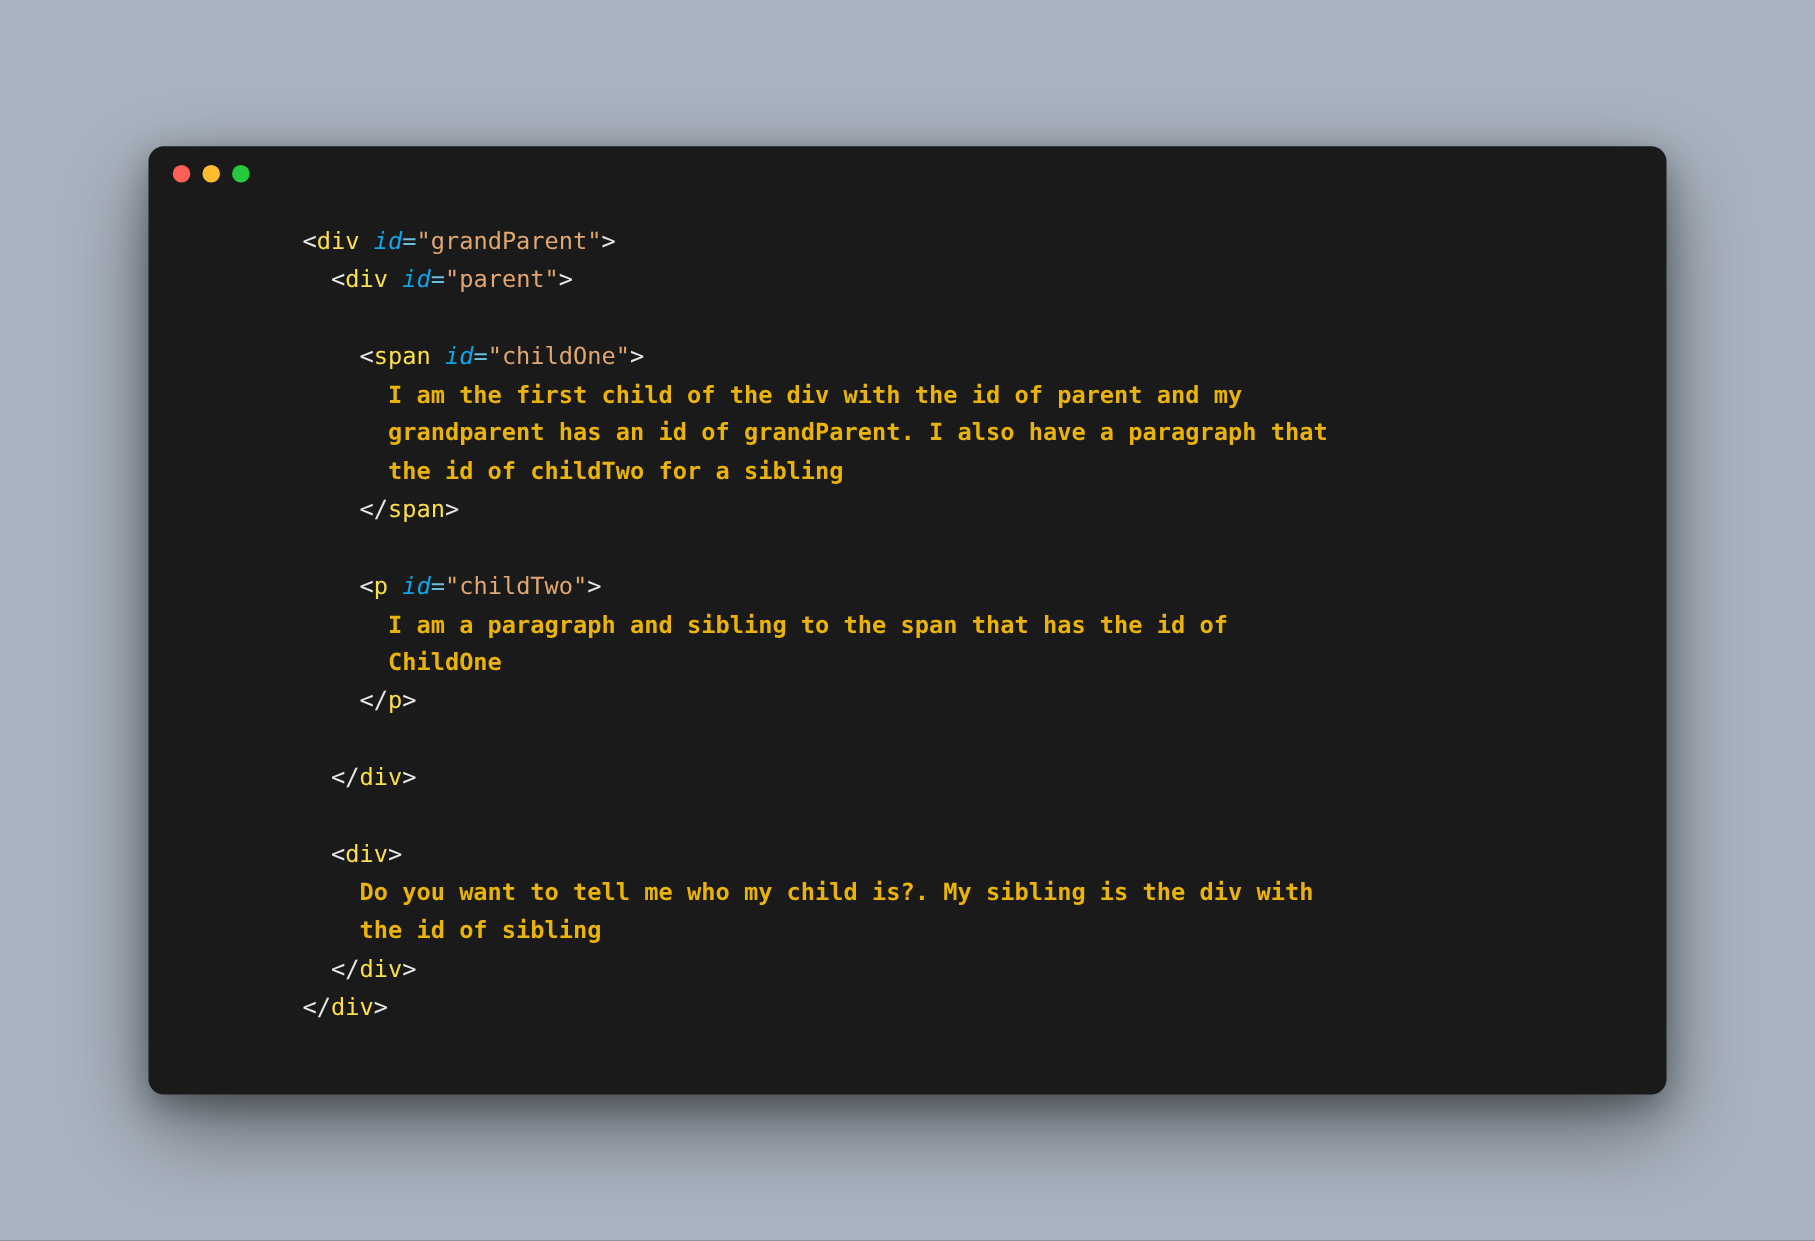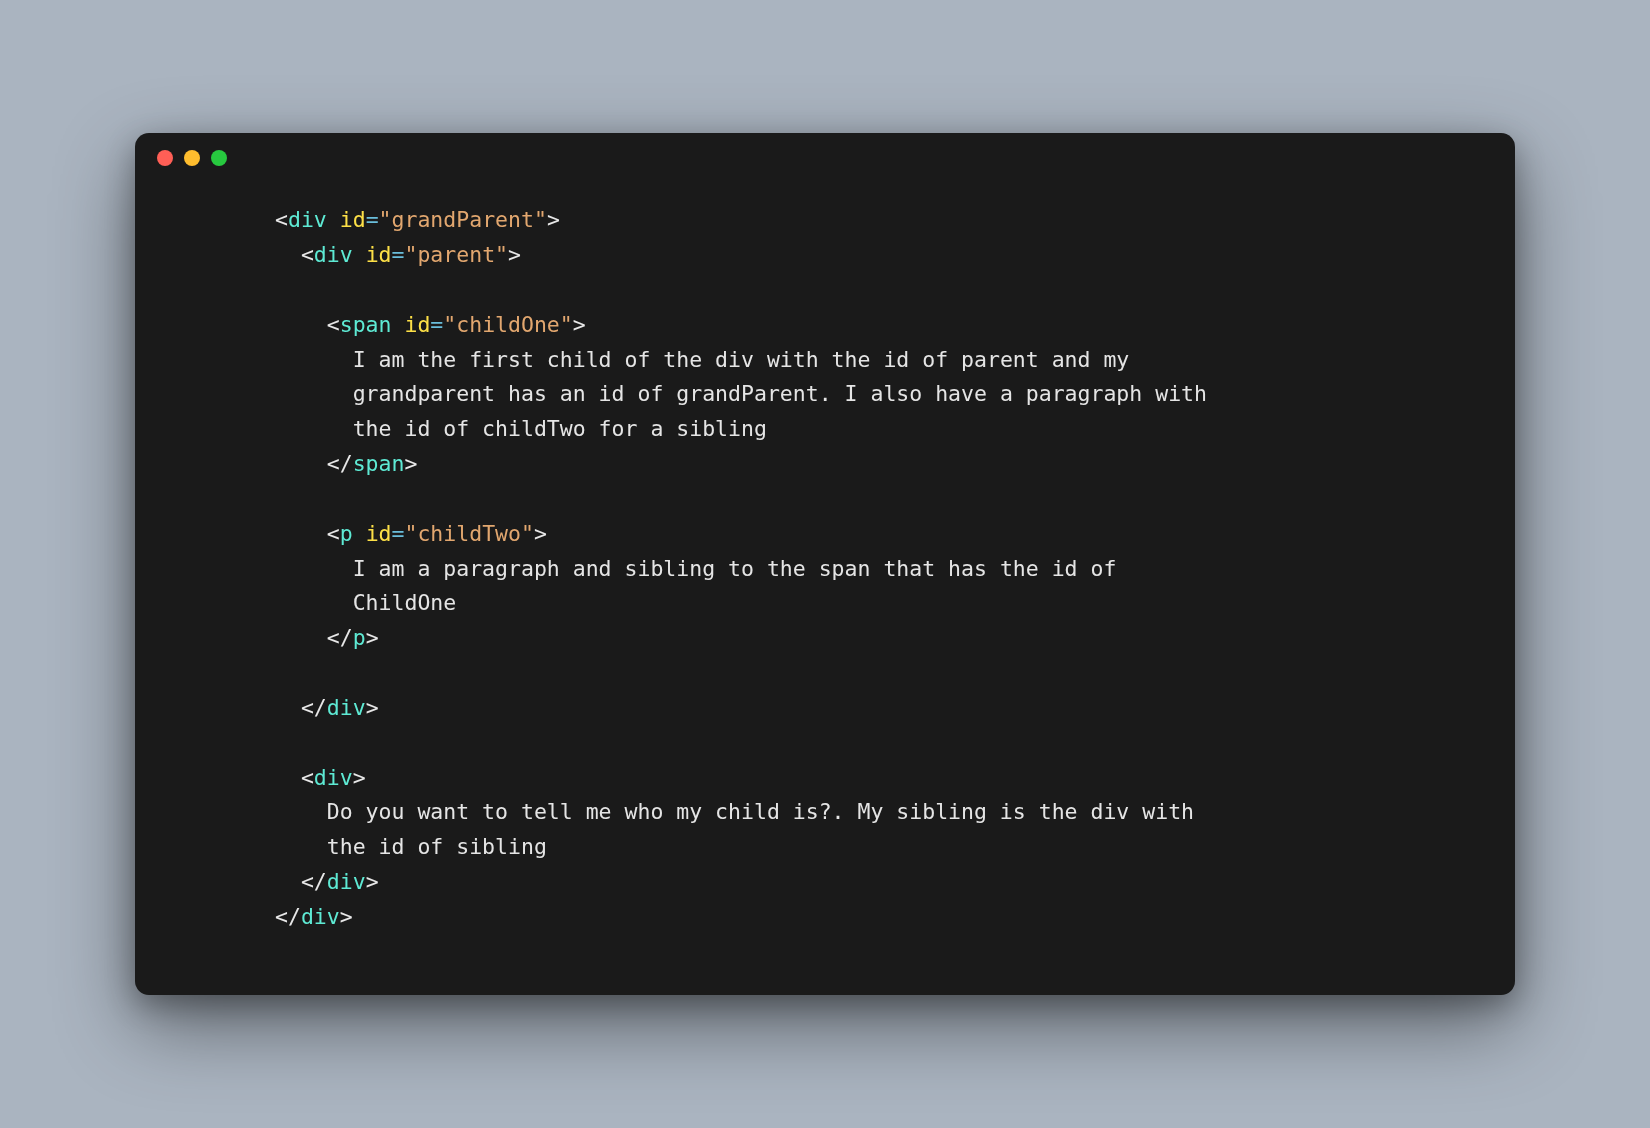--- a/index.html
+++ b/index.html
@@ -39,41 +39,41 @@
     .yellow { background: #ffbd2e; }
     .green { background: #27c93f; }
     .code-area {
       padding: 20px 40px 60px 140px;
       font-size: 21.5px;
       line-height: 1.62;
       color: #e8e8e8;
       white-space: pre;
     }
     .bracket { color: #e8e8e8; }
-    .tag { color: #5eead4; text-align: right; }
-    .attr { color: #fde047; }
+    .tag { color: #fde047; text-align: right; }
+    .attr { color: #0ea5e9; font-style: italic; }
     .eq { color: #6abedb; }
     .str { color: #e2a76f; }
-    .text { color: #e5e5e5; }
+    .text { color: #eab308; font-weight: bold; }
   </style>
 </head>
 <body>
 
 <div class="window">
   <div class="titlebar">
     <div class="traffic-light red"></div>
     <div class="traffic-light yellow"></div>
     <div class="traffic-light green"></div>
   </div>
   <div class="code-area"><span class="bracket">&lt;</span><span class="tag">div</span> <span class="attr">id</span><span class="eq">=</span><span class="str">"grandParent"</span><span class="bracket">&gt;</span>
   <span class="bracket">&lt;</span><span class="tag">div</span> <span class="attr">id</span><span class="eq">=</span><span class="str">"parent"</span><span class="bracket">&gt;</span>
 
     <span class="bracket">&lt;</span><span class="tag">span</span> <span class="attr">id</span><span class="eq">=</span><span class="str">"childOne"</span><span class="bracket">&gt;</span>
       <span class="text">I am the first child of the div with the id of parent and my</span>
-      <span class="text">grandparent has an id of grandParent. I also have a paragraph with</span>
+      <span class="text">grandparent has an id of grandParent. I also have a paragraph that</span>
       <span class="text">the id of childTwo for a sibling</span>
     <span class="bracket">&lt;/</span><span class="tag">span</span><span class="bracket">&gt;</span>
 
     <span class="bracket">&lt;</span><span class="tag">p</span> <span class="attr">id</span><span class="eq">=</span><span class="str">"childTwo"</span><span class="bracket">&gt;</span>
       <span class="text">I am a paragraph and sibling to the span that has the id of</span>
       <span class="text">ChildOne</span>
     <span class="bracket">&lt;/</span><span class="tag">p</span><span class="bracket">&gt;</span>
 
   <span class="bracket">&lt;/</span><span class="tag">div</span><span class="bracket">&gt;</span>
 

